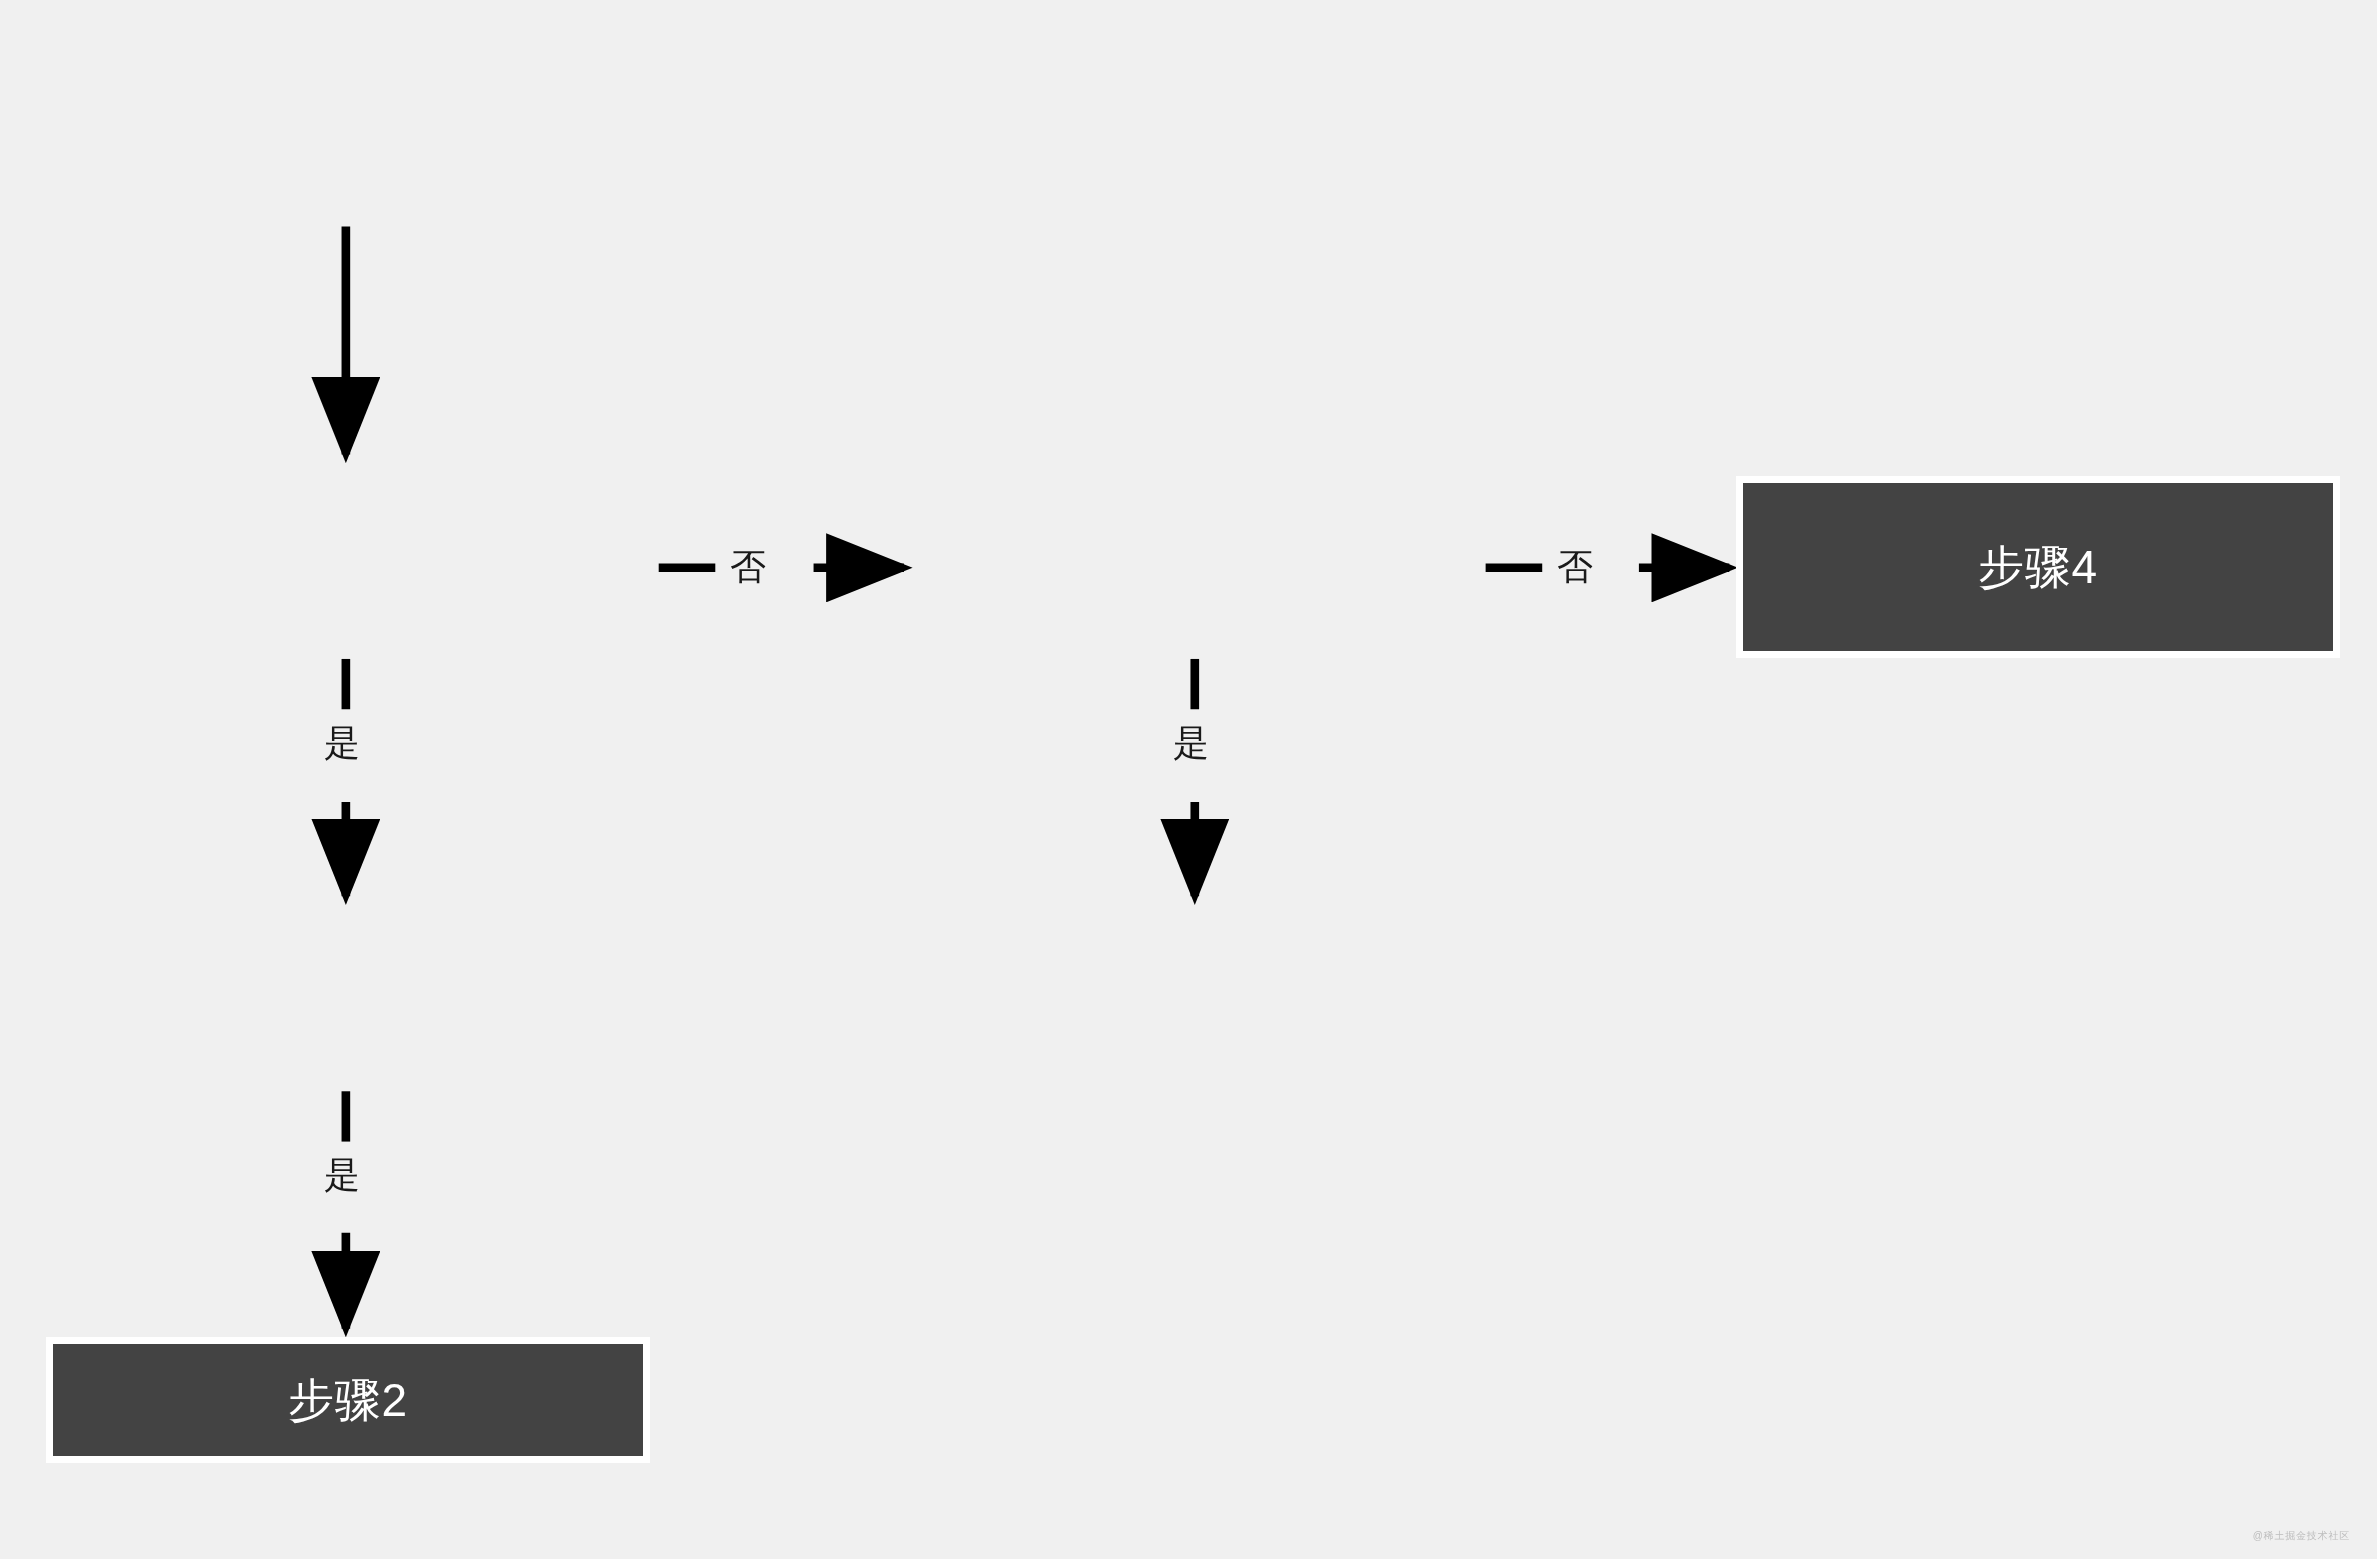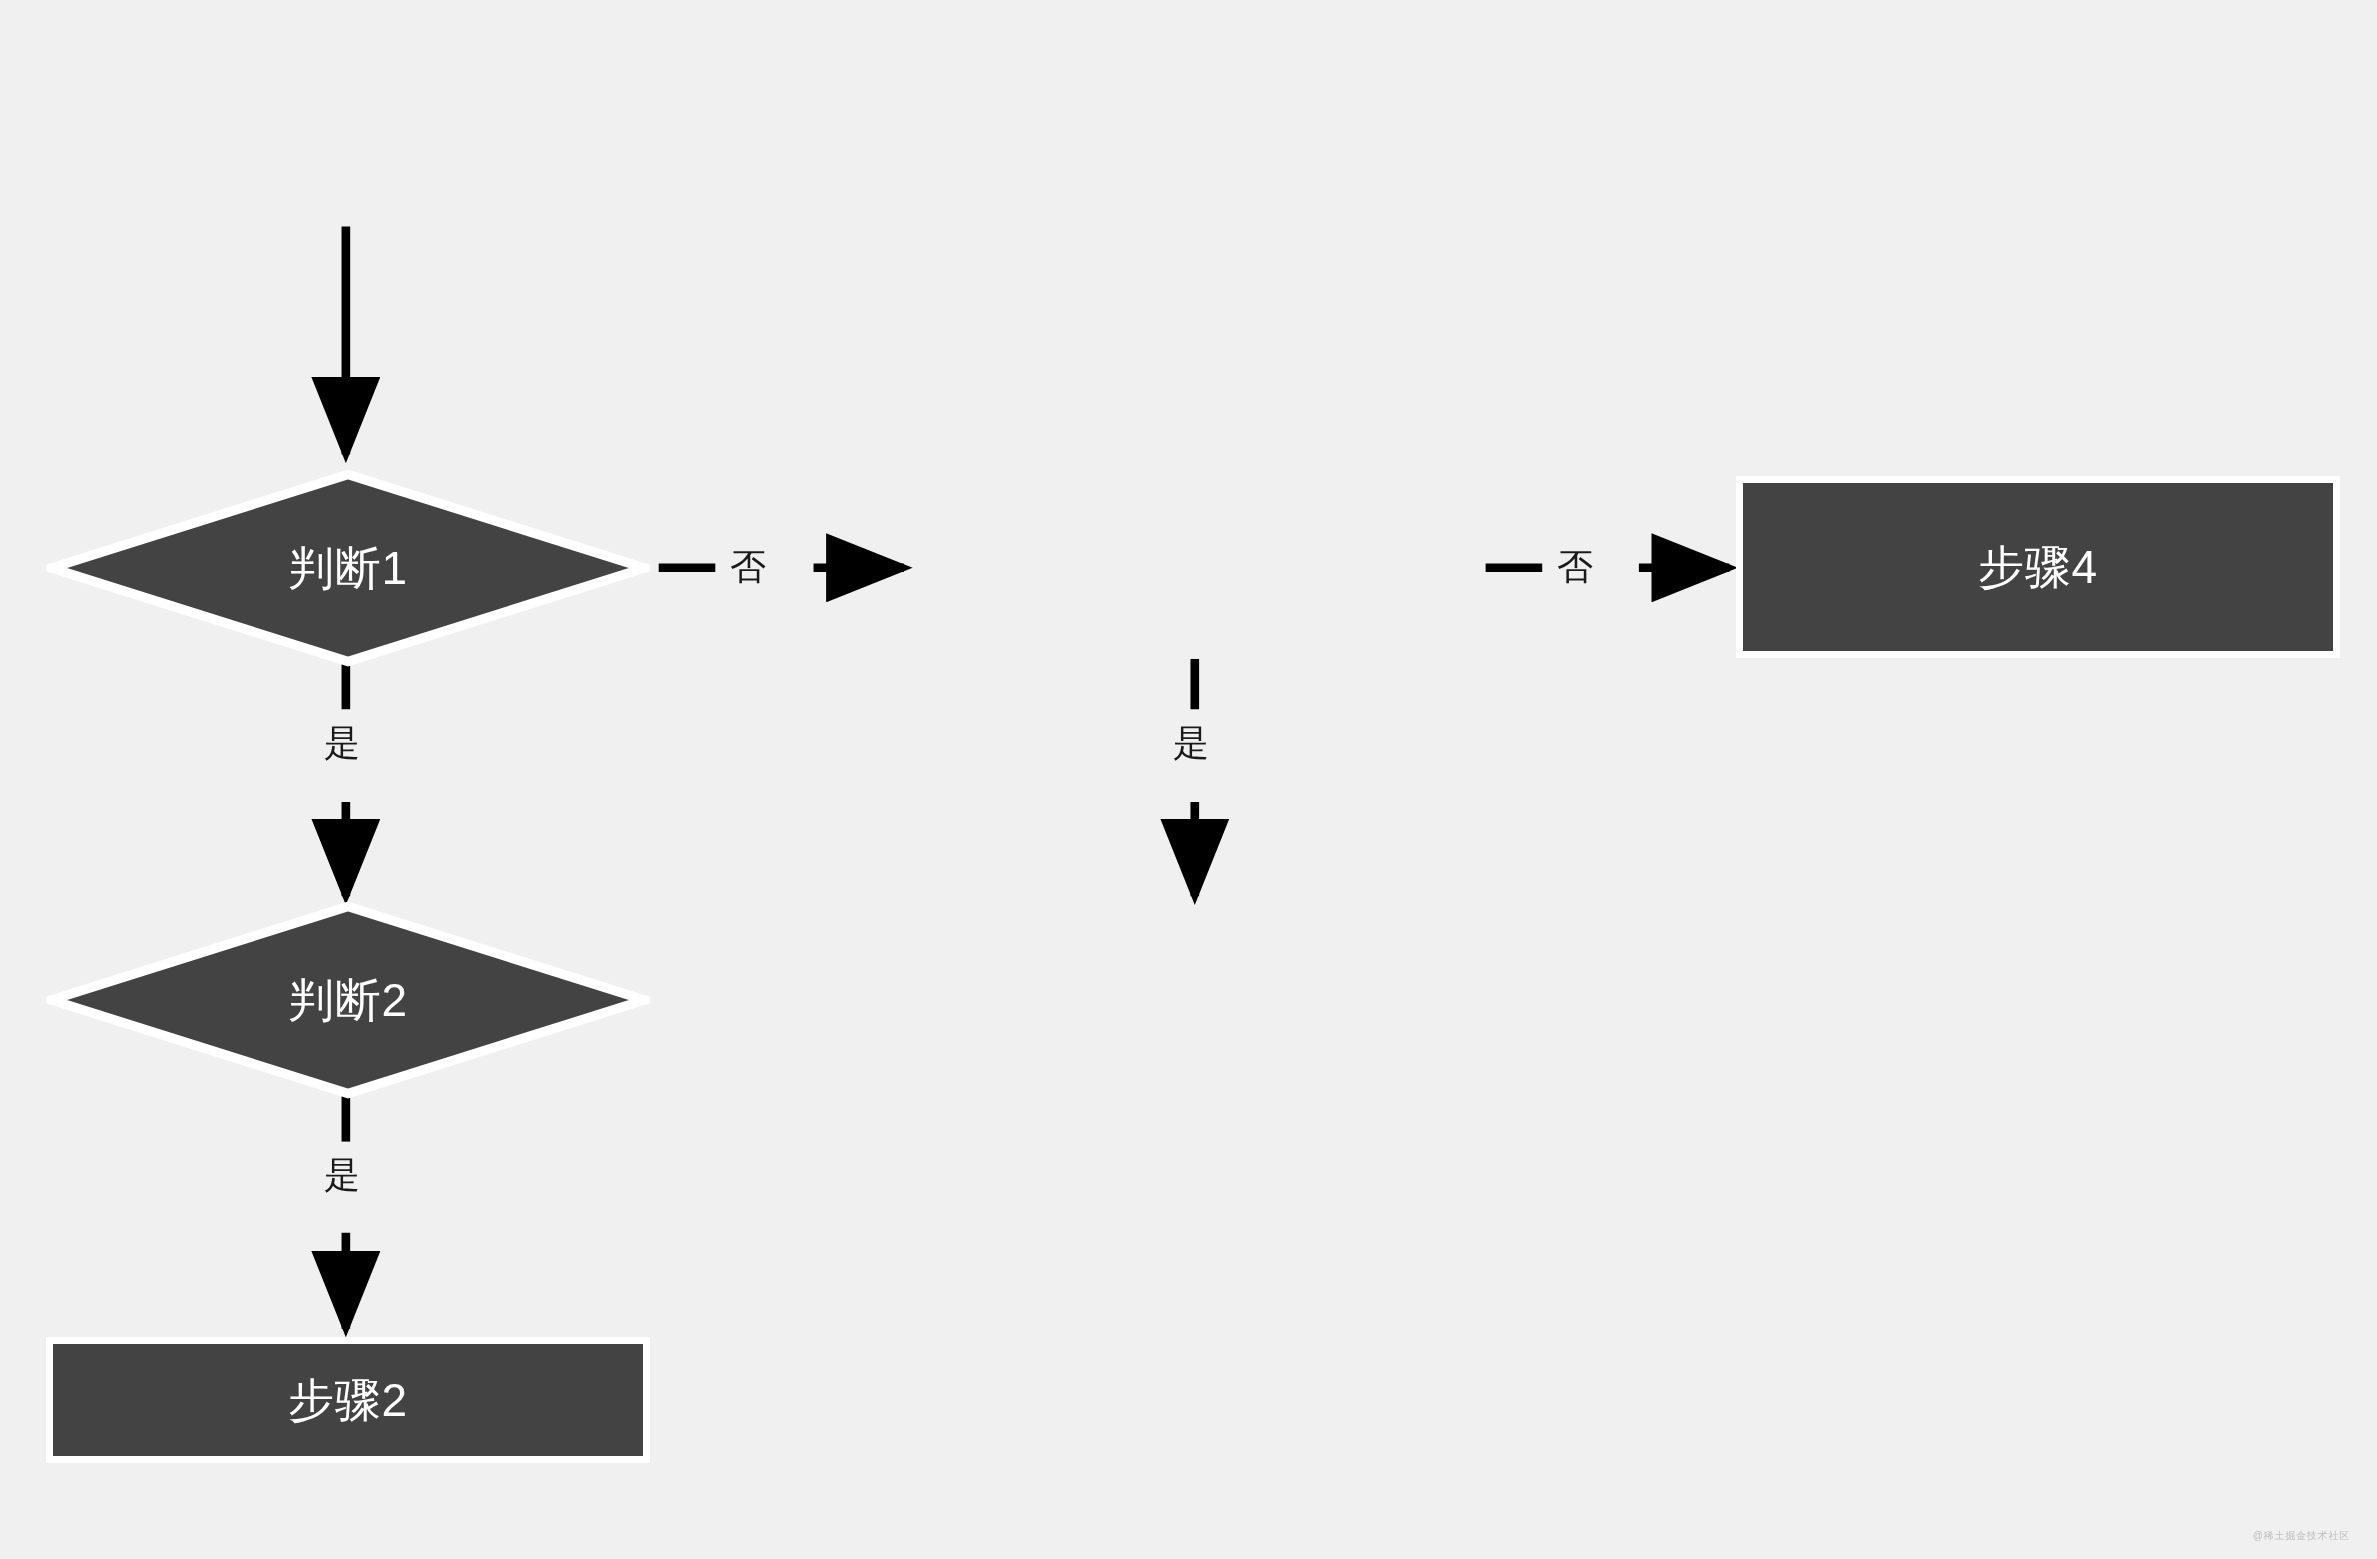--- a/index.html
+++ b/index.html
@@ -123,33 +123,21 @@
       <line x1="2085" y1="722" x2="2200" y2="722" stroke="#000000" stroke-width="11" marker-end="url(#ah)"></line>
     </g>
 
     <g>
       <line x1="1520" y1="838" x2="1520" y2="902" stroke="#000000" stroke-width="11"></line>
       <line x1="1520" y1="1020" x2="1520" y2="1140" stroke="#000000" stroke-width="11" marker-end="url(#ah)"></line>
     </g>
   </svg>
 
 
-  <div class="node diamond" style="left:46px; top:469px; width:604px; height:198px;">
-    <svg viewBox="0 0 768 252" preserveAspectRatio="none">
-      <polygon points="384,7 761,126 384,245 7,126" fill="#434343" stroke="#ffffff" stroke-width="12"></polygon>
-    </svg>
-    <span class="dlabel">判断1</span>
-  </div>
 
-  <div class="node diamond" style="left:46px; top:901px; width:604px; height:198px;">
-    <svg viewBox="0 0 768 252" preserveAspectRatio="none">
-      <polygon points="384,7 761,126 384,245 7,126" fill="#434343" stroke="#ffffff" stroke-width="12"></polygon>
-    </svg>
-    <span class="dlabel">判断2</span>
-  </div>
 
 
   <div class="node box" style="left:46px; top:1337px; width:604px; height:126px;">
     <span>步骤2</span>
   </div>
 
 
   <div class="node box" style="left:1736px; top:476px; width:604px; height:182px;">
     <span>步骤4</span>
   </div>

